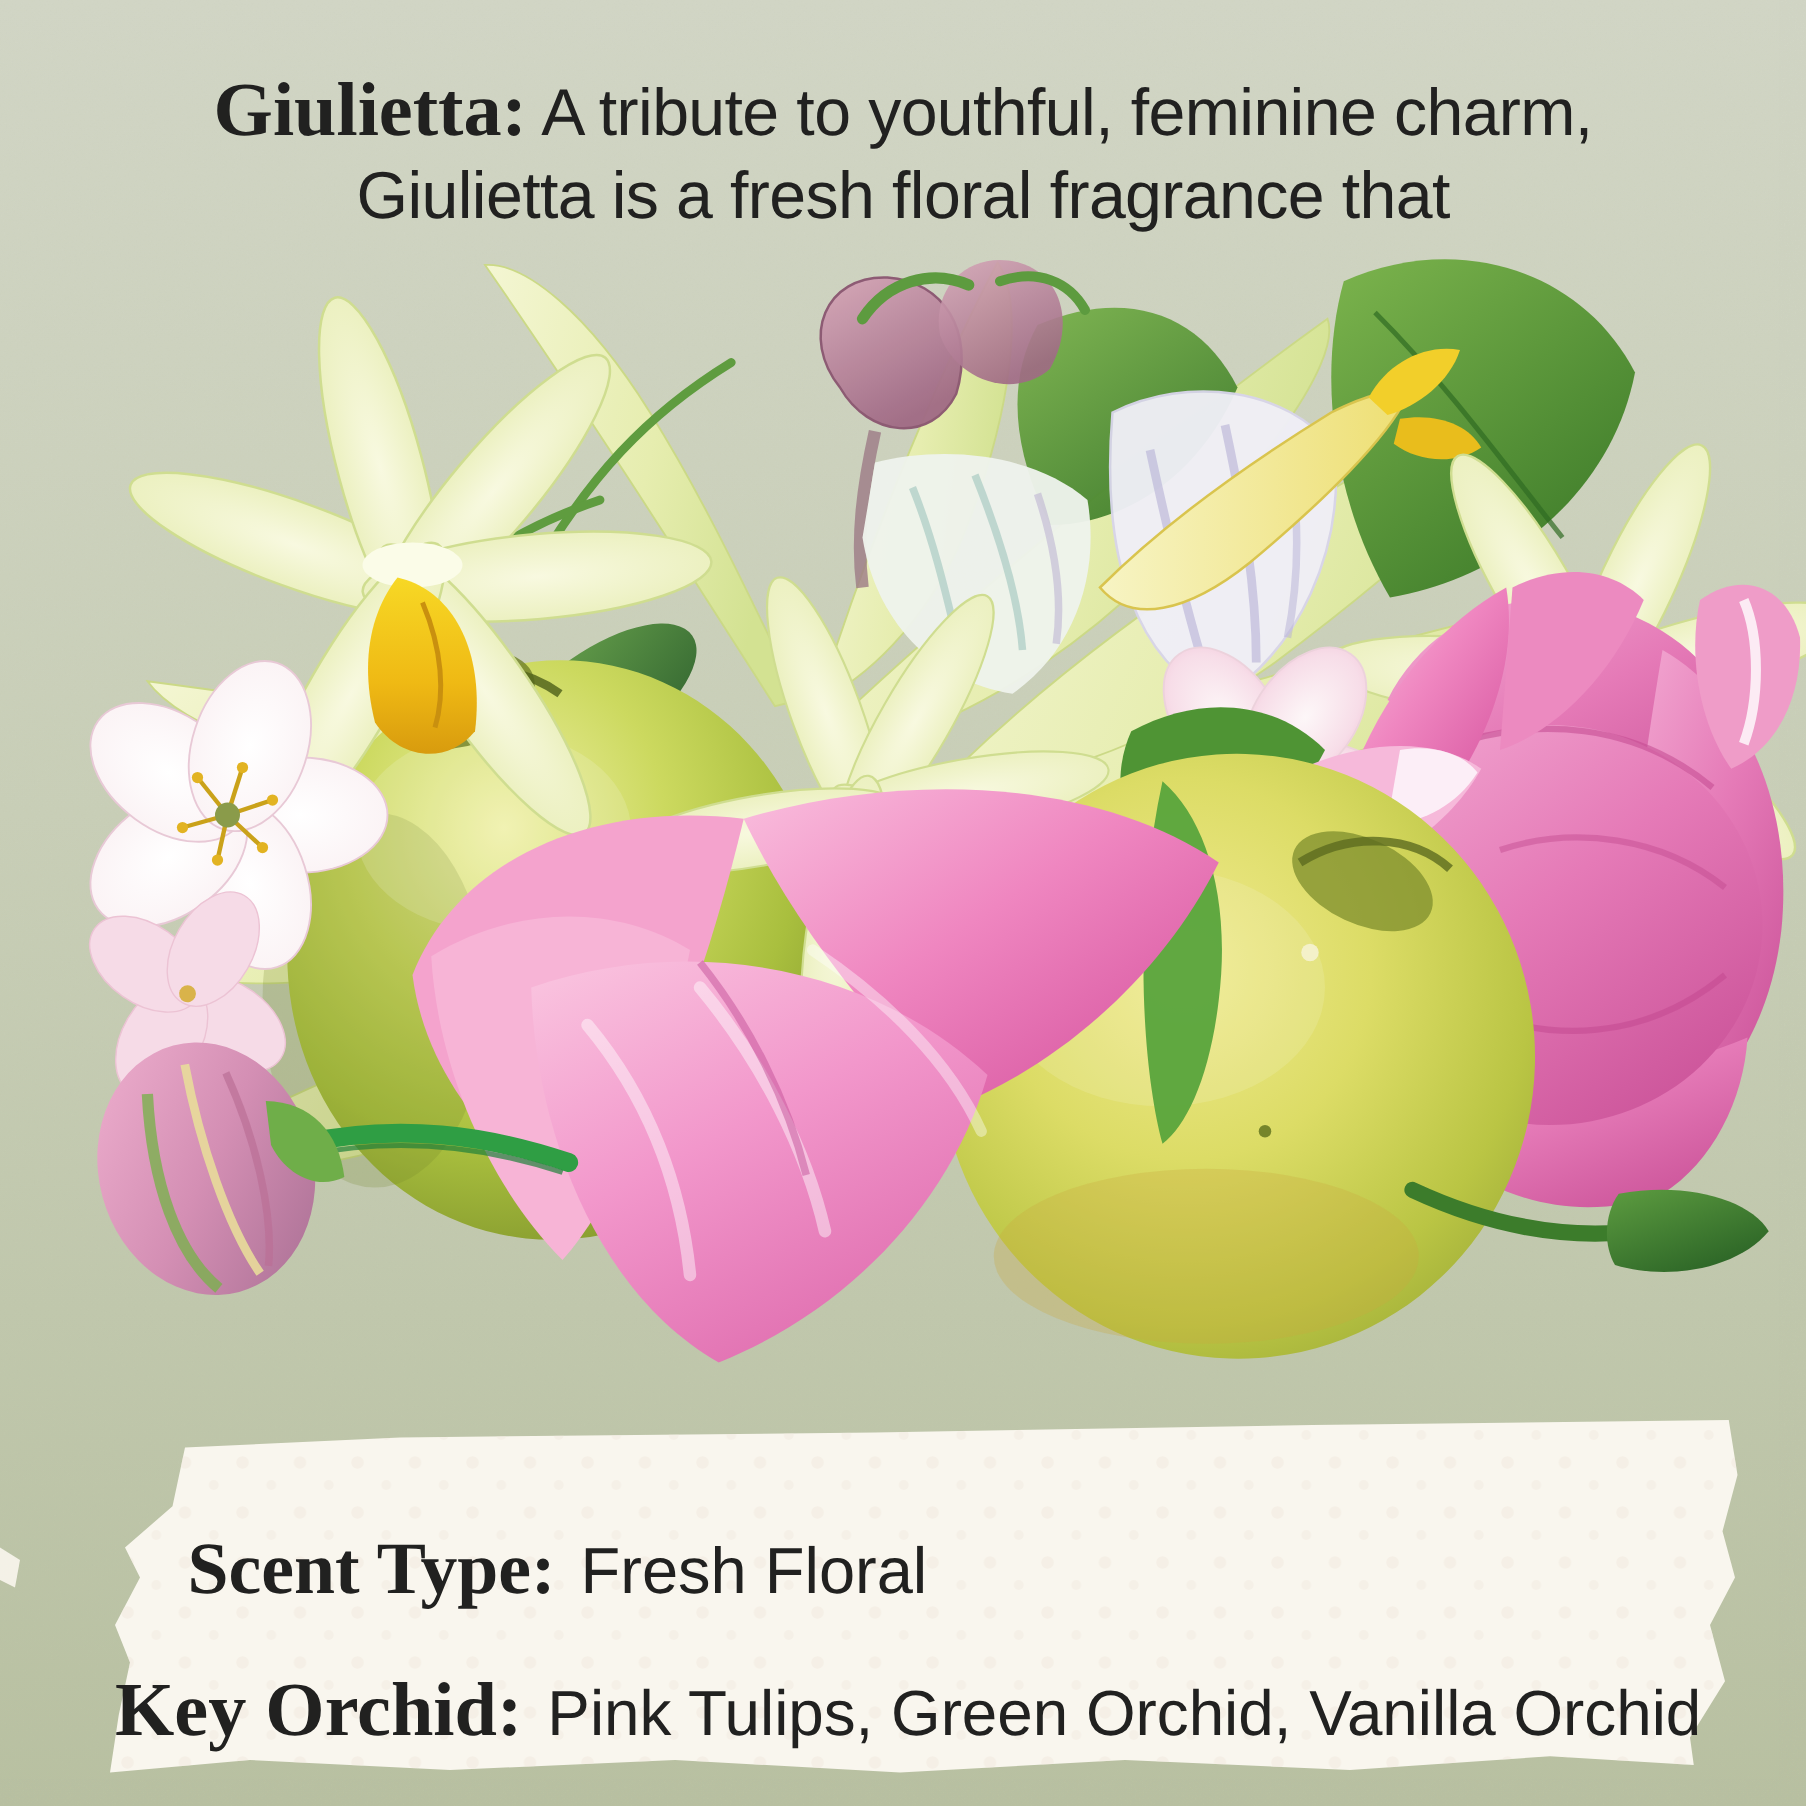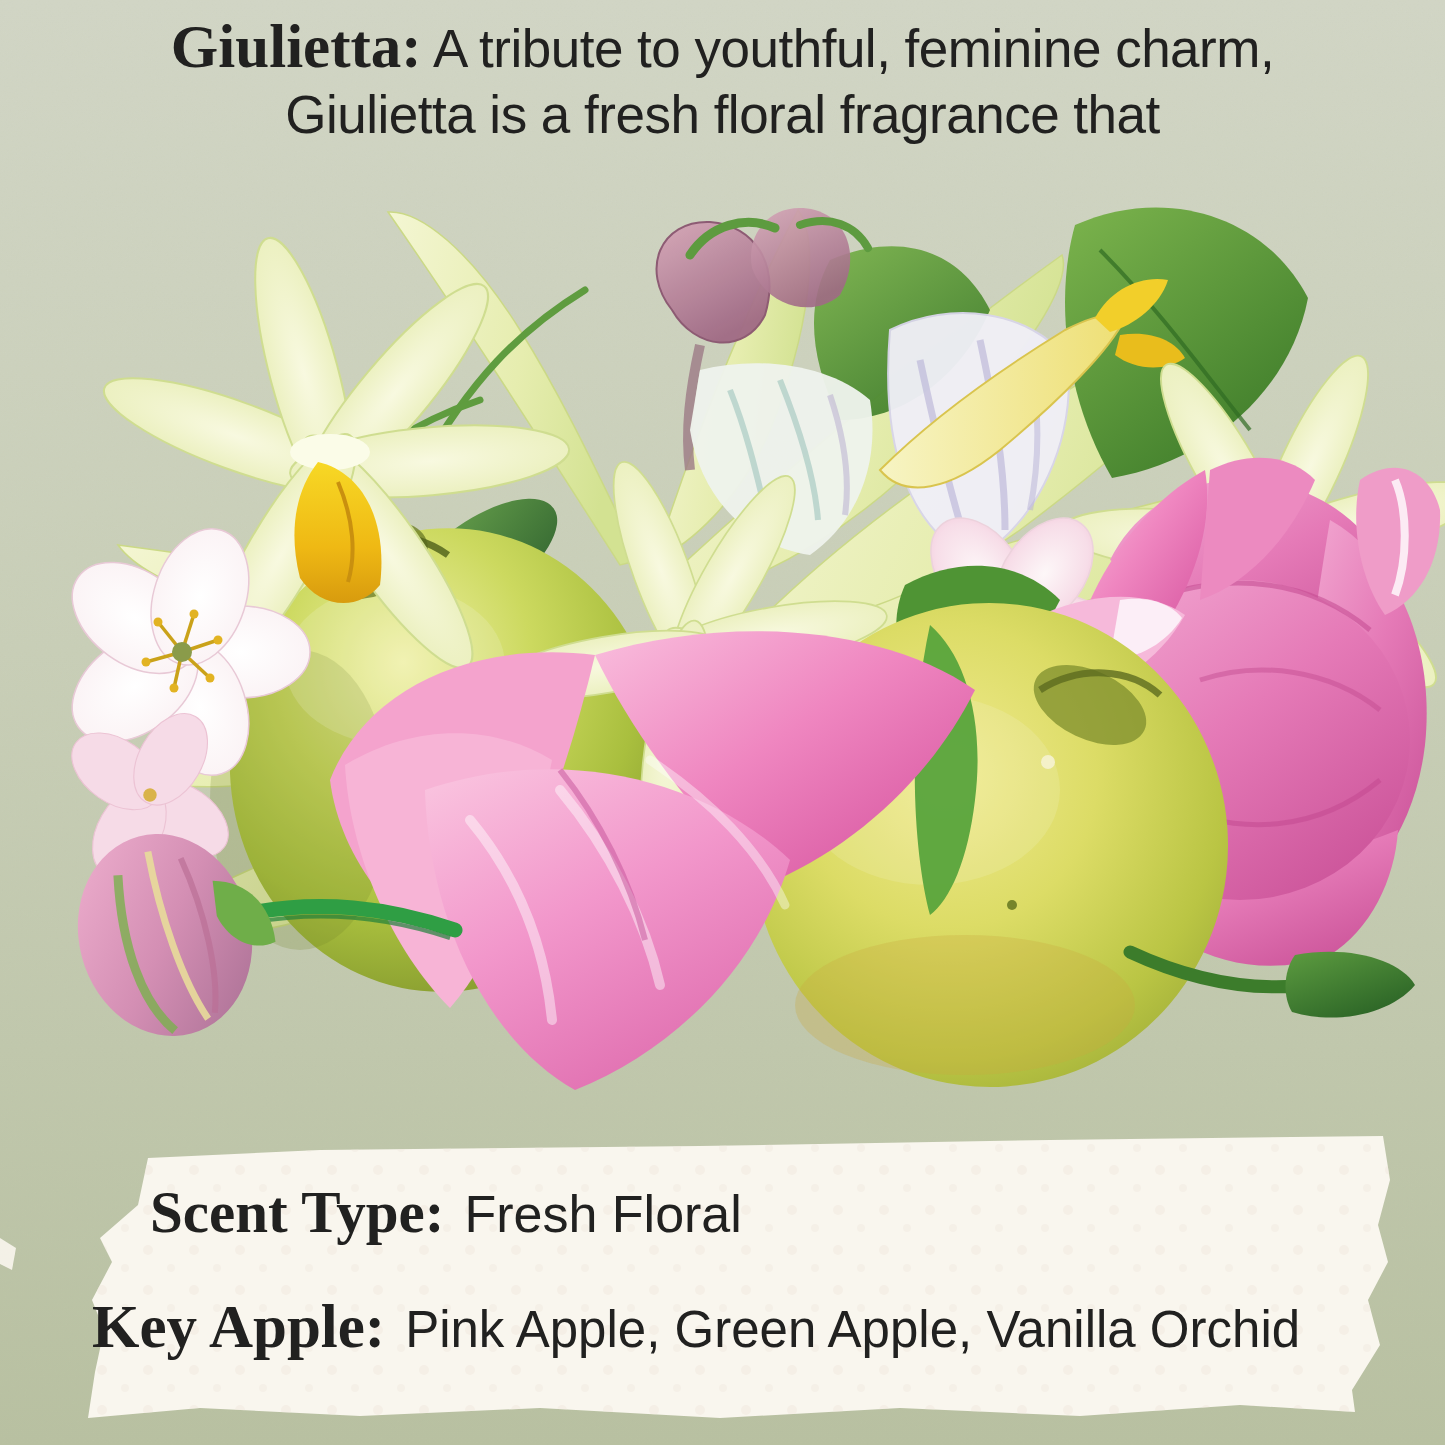--- a/index.html
+++ b/index.html
@@ -1,21 +1,21 @@
 <!DOCTYPE html>
 <html style="--background: #c9cfb8; --background_bottom: #b9c1a2; --paper: #f9f6ee; --text: #212120; --tulip_pink: #ee86c0; --peony_pink: #e57ab7; --apple_green: #a9bf3e; --leaf_green: #3e7c2a; --orchid_cream: #eff2c2; --orchid_yellow: #f0bb16;"><head>
 <meta charset="utf-8">
 <style>
   html,body{margin:0;padding:0;background:#888;}
   .stage{
     position:relative;width:1445px;height:1445px;overflow:hidden;
     font-family:"Liberation Sans",sans-serif;color:var(--text,#212120);
   }
   .stage svg.art{position:absolute;left:0;top:0;z-index:1;}
-  .txt{position:absolute;z-index:3;}
+  .txt{position:absolute;z-index:3;margin-top:42px;}
   .serif-bold{font-family:"Liberation Serif","DejaVu Serif",serif;font-weight:700;}
   .sans{font-family:"Liberation Sans",sans-serif;font-weight:400;}
 
   .header{left:0;right:0;top:14px;text-align:center;line-height:66px;font-size:53px;letter-spacing:-0.5px;}
   .header .serif-bold{font-size:61px;letter-spacing:0;}
   .hline{white-space:nowrap;}
 
   .info{white-space:nowrap;}
   .info .label{margin-right:20px;}
   .scent{left:150px;right:80px;top:1178px;font-size:52px;}
@@ -360,16 +360,16 @@
       <span class="sans">A tribute to youthful, feminine charm,</span>
     </div>
     <div class="hline sans">Giulietta is a fresh floral fragrance that</div>
   </div>
 
   <div class="txt info scent">
     <span class="serif-bold label">Scent Type:</span><span class="sans value">Fresh Floral</span>
   </div>
 
   <div class="txt info notes">
-    <span class="serif-bold label">Key Apple:</span><span class="sans value">Pink Apple, Green Apple, Vanilla Orchid</span>
+    <span class="serif-bold label">Key Orchid:</span><span class="sans value">Pink Tulips, Green Orchid, Vanilla Orchid</span>
   </div>
 
 </div>
 
 </body></html>

